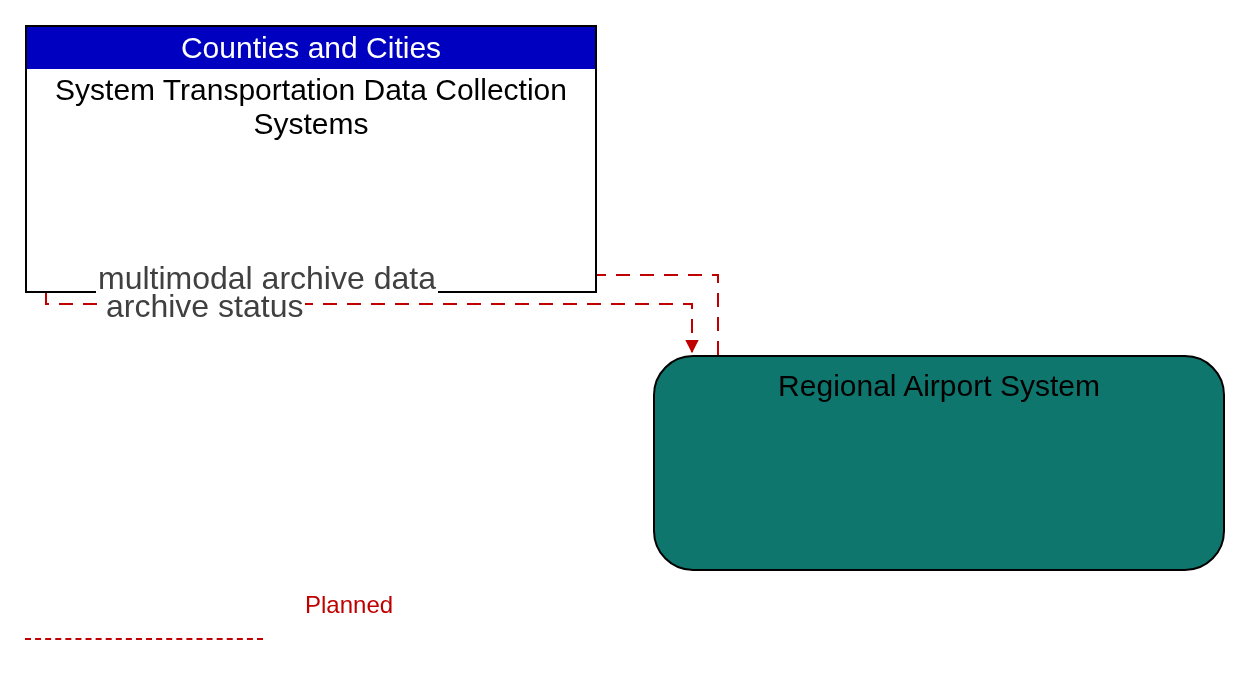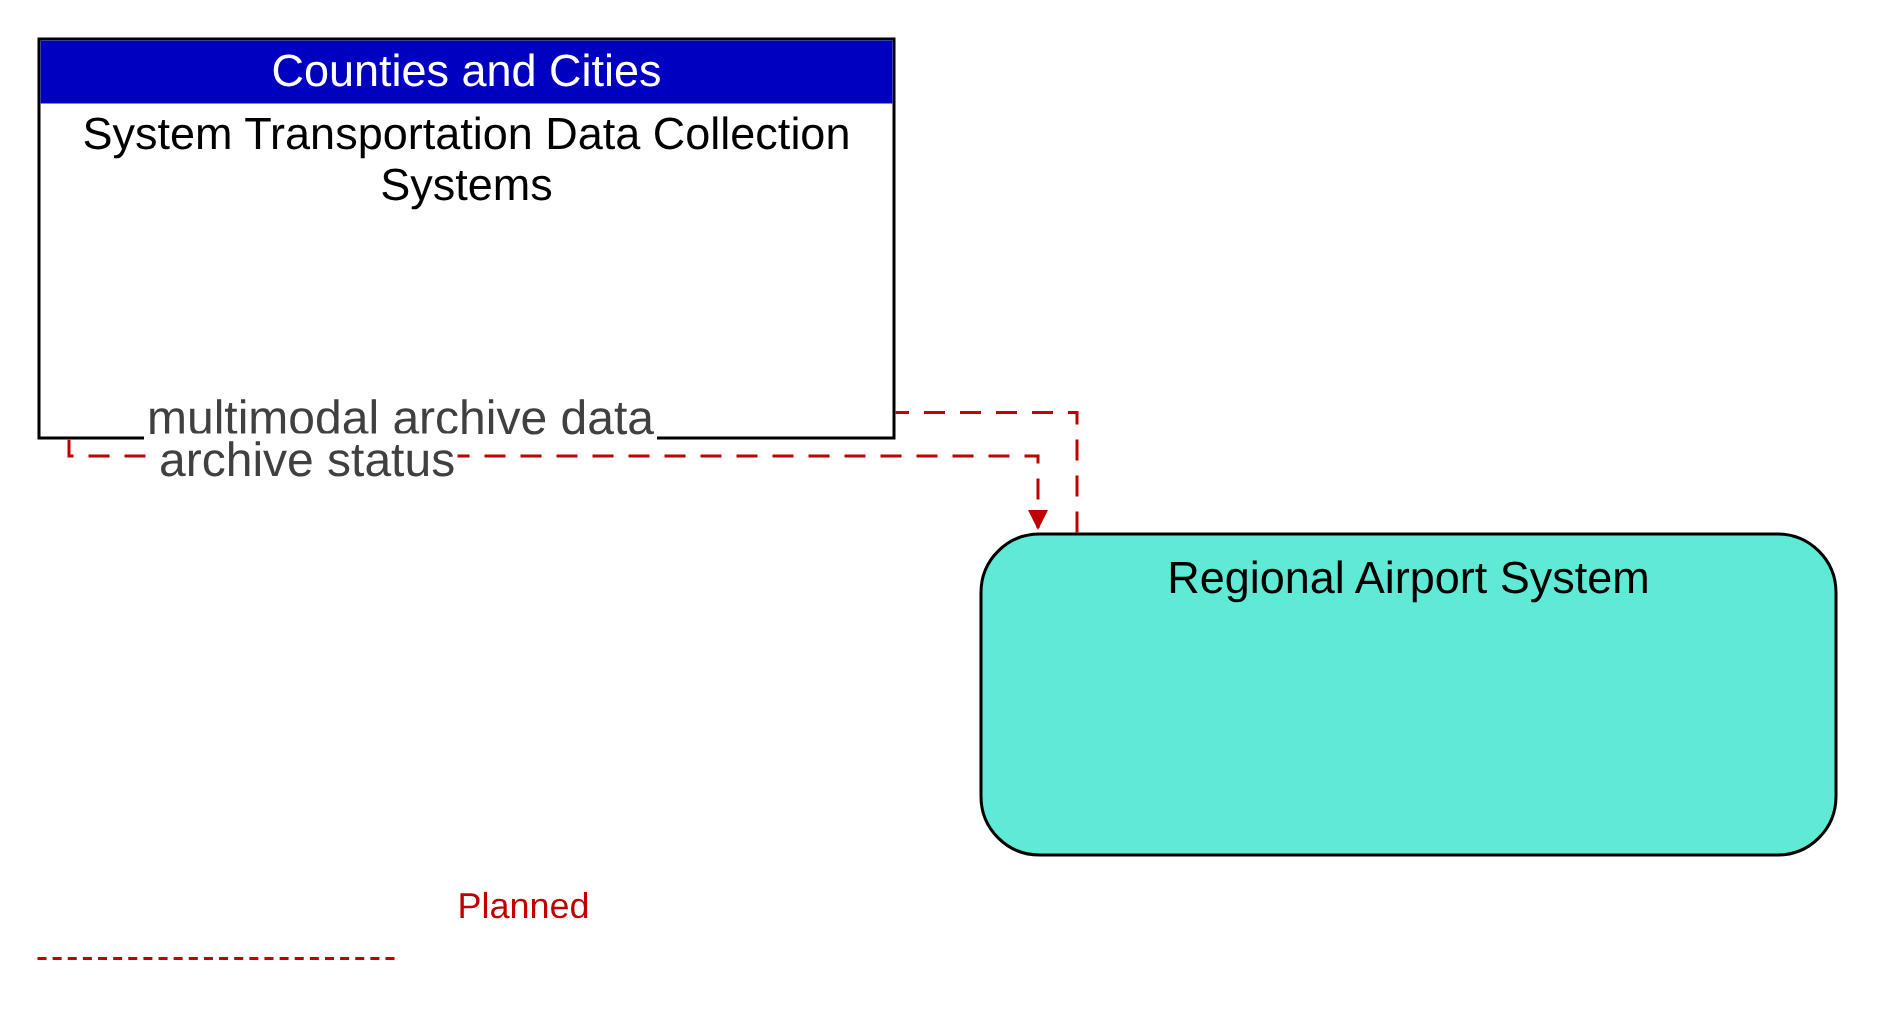--- a/index.html
+++ b/index.html
@@ -38,21 +38,21 @@
     padding: 4px 10px;
     line-height: 1.15;
   }
 
   .box-airport {
     position: absolute;
     left: 653px;
     top: 355px;
     width: 572px;
     height: 216px;
-    background: #5eead4;
+    background: #0f766e;
     border: 2px solid #000;
     border-radius: 40px;
     box-sizing: border-box;
     text-align: center;
     font-size: 30px;
     padding-top: 12px;
   }
 
   .flow-label {
     position: absolute;

